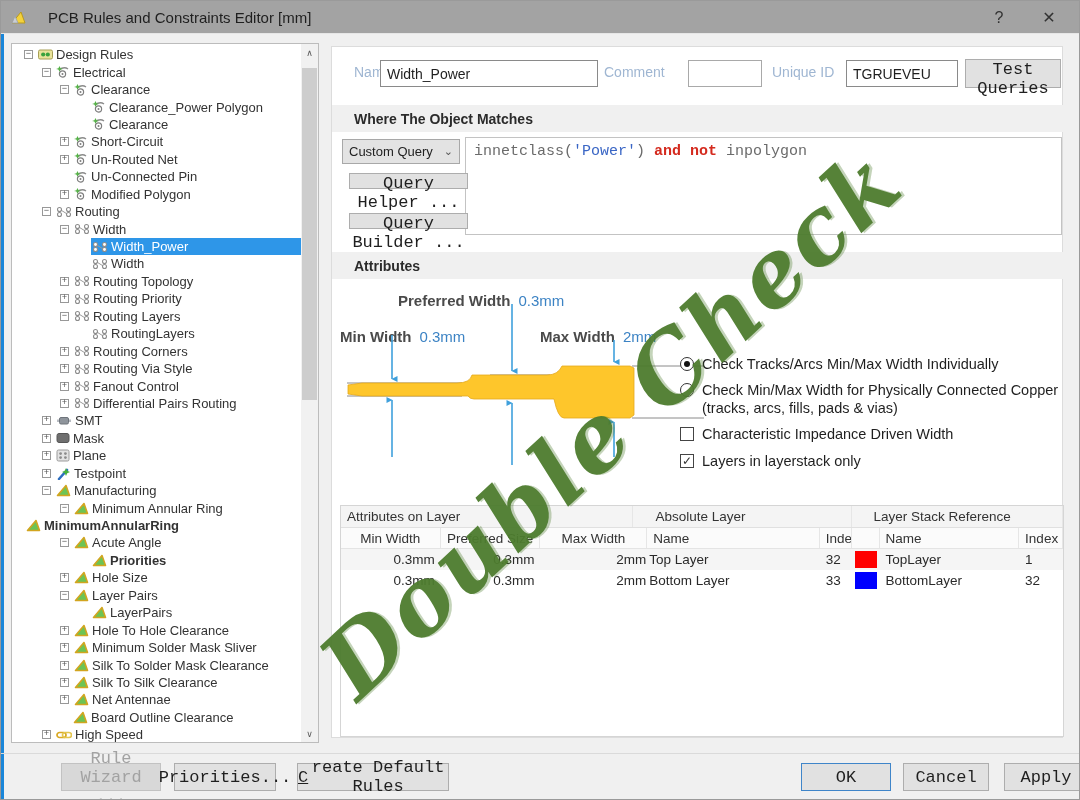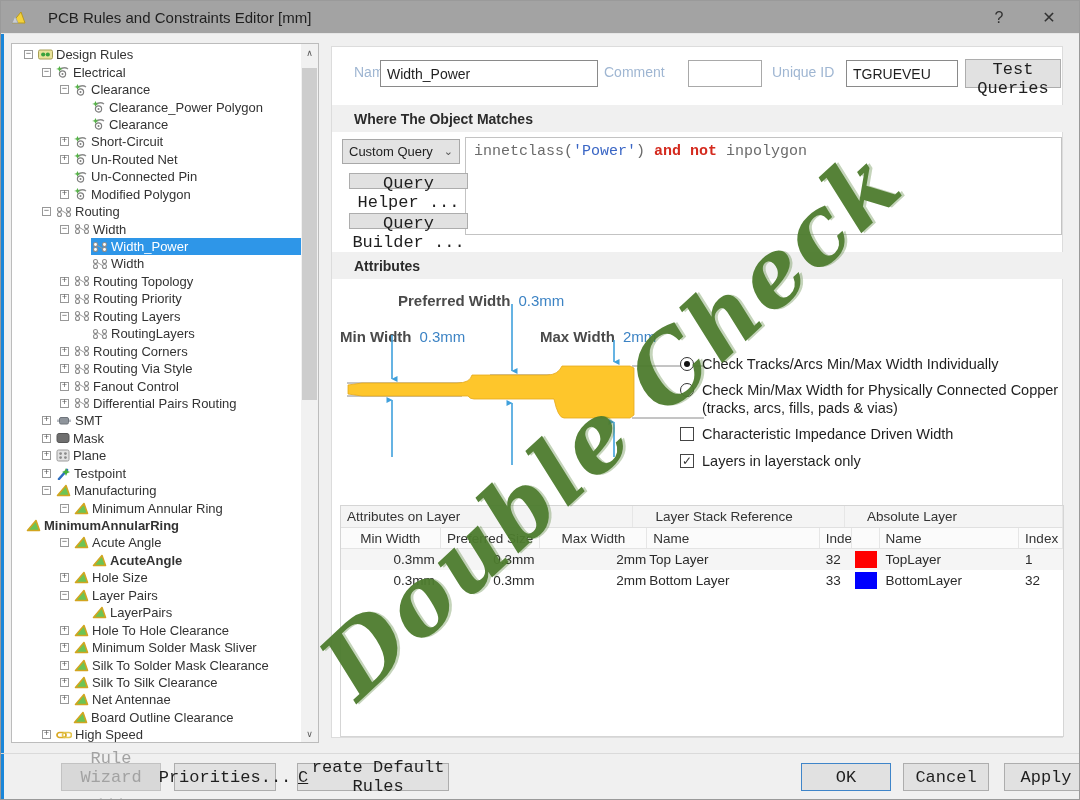--- a/index.html
+++ b/index.html
@@ -505,21 +505,21 @@
           </span>
         </div>
         <div class="tree-row" style="padding-left: 66px;">
           <span class="exp none"></span>
           <span class="tree-content">
             <span class="tico">
               <svg width="15" height="13" viewBox="0 0 15 13">
                 <path d="M1.5 11.5 L13.5 11.5 L10 1.5 Z" fill="#6cc455" stroke="#d2a51f" stroke-width="1.6" stroke-linejoin="round"></path>
               </svg>
             </span>
-            <span class="lbl b">AcuteAngle</span>
+            <span class="lbl b">Priorities</span>
           </span>
         </div>
         <div class="tree-row" style="padding-left: 48px;">
           <span class="exp">+</span>
           <span class="tree-content">
             <span class="tico">
               <svg width="15" height="13" viewBox="0 0 15 13">
                 <path d="M1.5 11.5 L13.5 11.5 L10 1.5 Z" fill="#6cc455" stroke="#d2a51f" stroke-width="1.6" stroke-linejoin="round"></path>
               </svg>
             </span>
@@ -705,22 +705,22 @@
         </div>
         <div class="opt">
           <span class="check">✓</span>
           <span>Layers in layerstack only</span>
         </div>
       </div>
 
     <div class="tbl" id="ctable">
         <div class="trow tgrouprow">
           <div class="tc " style="width: 307px;">Attributes on Layer</div>
+          <div class="tc " style="width: 212px;">Absolute Layer</div>
           <div class="tc " style="width: 205px;">Layer Stack Reference</div>
-          <div class="tc " style="width: 212px;">Absolute Layer</div>
         </div>
         <div class="trow theadrow">
           <div class="tc c" style="width: 100px;">Min Width</div>
           <div class="tc c" style="width: 100px;">Preferred Size</div>
           <div class="tc c" style="width: 107px;">Max Width</div>
           <div class="tc " style="width: 173px;">Name</div>
           <div class="tc " style="width: 32px;">Index</div>
           <div class="tc " style="width: 28px;"></div>
           <div class="tc " style="width: 140px;">Name</div>
           <div class="tc " style="width: 44px;">Index</div>

